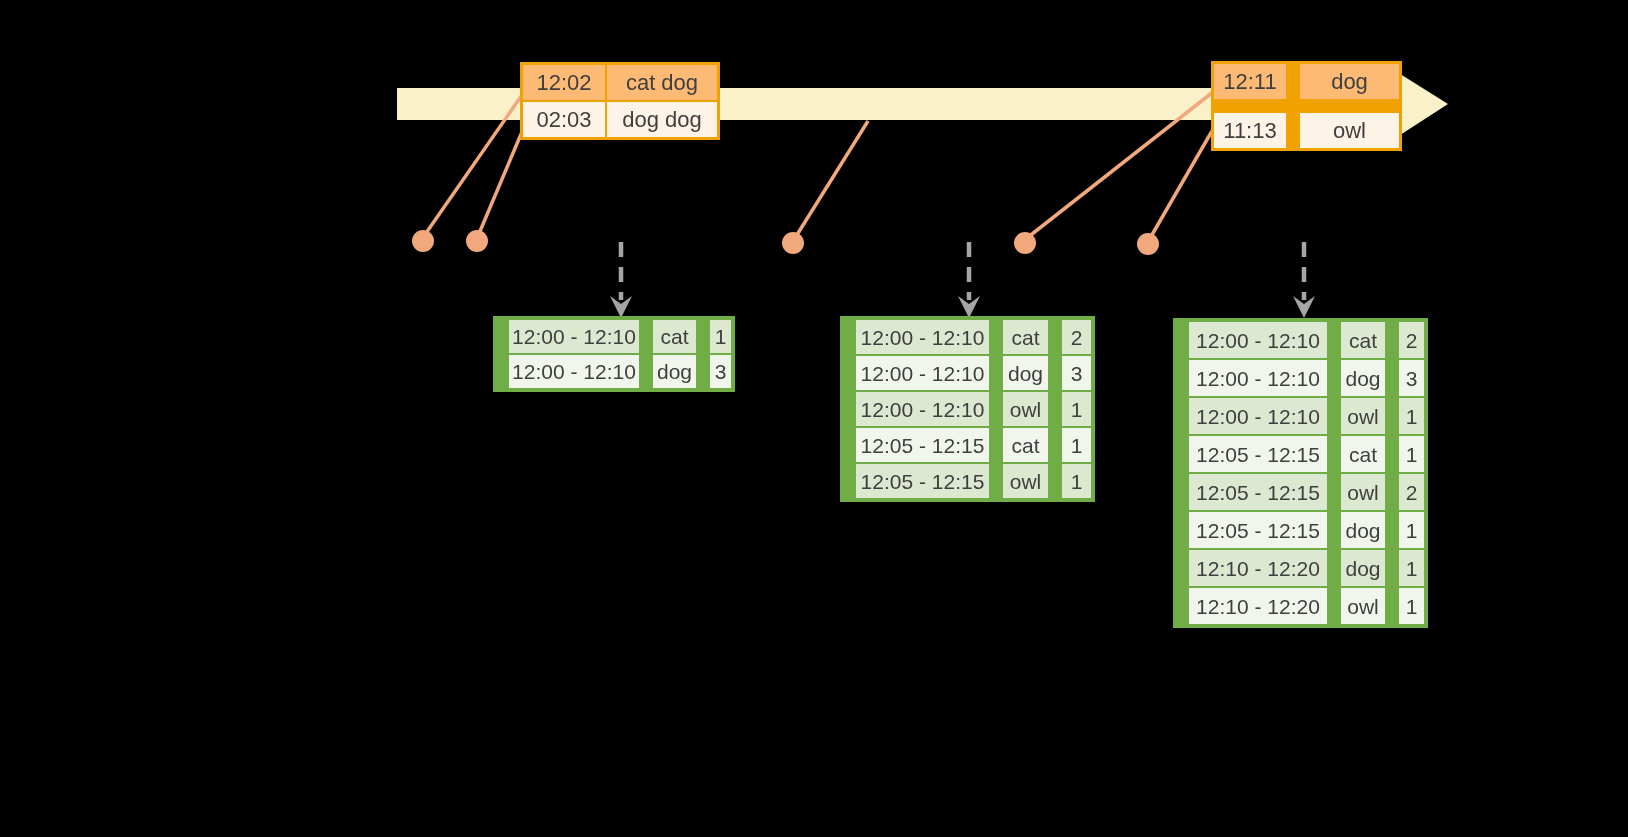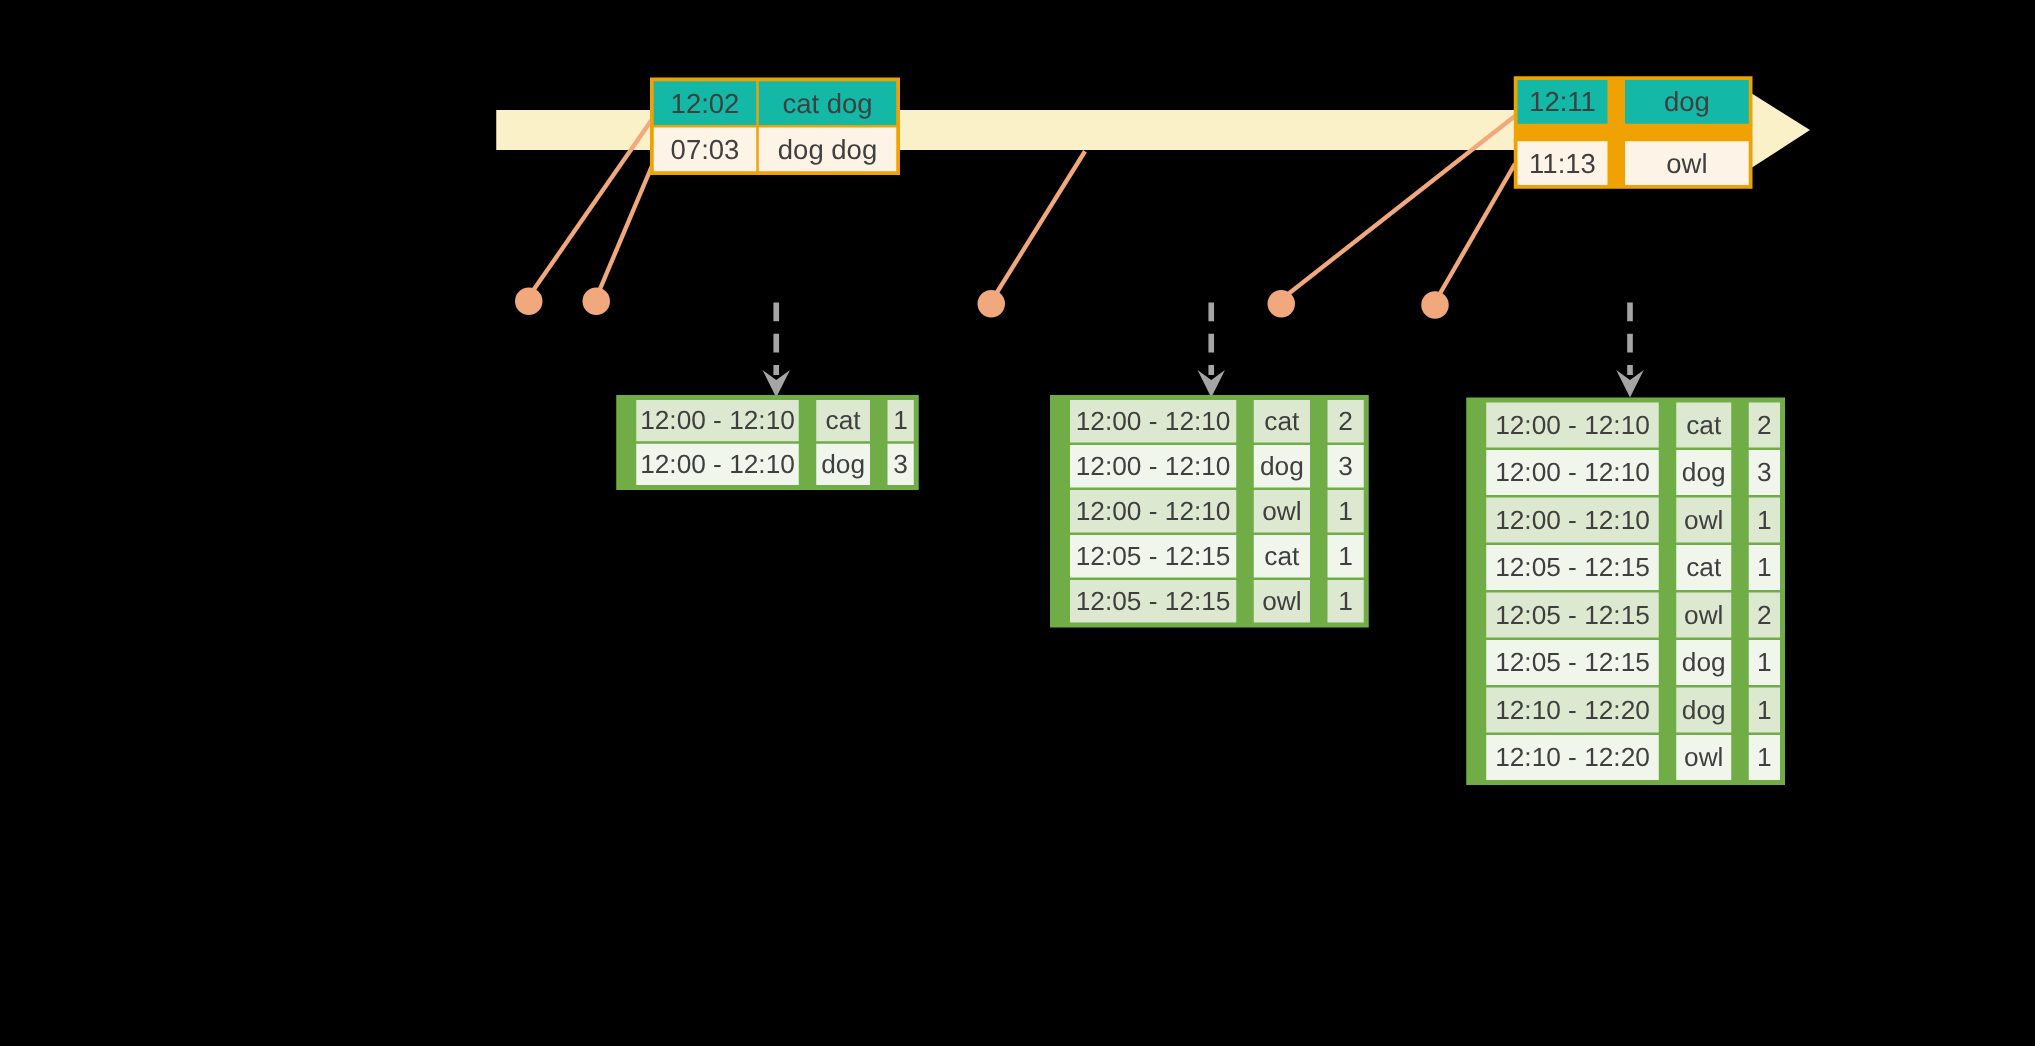--- a/index.html
+++ b/index.html
@@ -12,21 +12,21 @@
 
   
   .etable {
     position:absolute; display:grid; gap:2px; padding:3px;
     background:#f0a202; box-sizing:border-box; z-index:2;
   }
   .etable .cell {
     display:flex; align-items:center; justify-content:center;
     font-size:22px; line-height:1;
   }
-  .peach-dark  { background:#14b8a6; }
+  .peach-dark  { background:#fdba74; }
   .peach-light { background:#fdf4e7; }
   #etable1 { left:520px; top:62px;  grid-template-columns:82px 110px; grid-auto-rows:35px; }
   #etable2 { left:865px; top:81px;  grid-template-columns:82px 111px; grid-auto-rows:35px; }
   #etable3 { left:1211px; top:61px; grid-template-columns:72px 99px;  grid-auto-rows:35px;gap:14px; }
 
   
   .rtable {
     position:absolute; display:grid; gap:2px; padding:4px;
     background:#71ad47; box-sizing:border-box; z-index:2;
   }
@@ -69,21 +69,21 @@
       <line x1="1304" y1="242" x2="1304" y2="300" stroke="#a5a5a5"></line>
     </g>
     <polygon points="610,296 621,304 632,296 621,318" fill="#a5a5a5"></polygon>
     <polygon points="958,296 969,304 980,296 969,318" fill="#a5a5a5"></polygon>
     <polygon points="1293,296 1304,304 1315,296 1304,318" fill="#a5a5a5"></polygon>
   </svg>
 
   <div class="etable" id="etable1">
     <div class="cell peach-dark">12:02</div>
     <div class="cell peach-dark">cat dog</div>
-    <div class="cell peach-light">07:03</div>
+    <div class="cell peach-light">02:03</div>
     <div class="cell peach-light">dog dog</div>
   </div>
 
 
   <div class="etable" id="etable3">
     <div class="cell peach-dark">12:11</div>
     <div class="cell peach-dark">dog</div>
     <div class="cell peach-light">11:13</div>
     <div class="cell peach-light">owl</div>
   </div>

